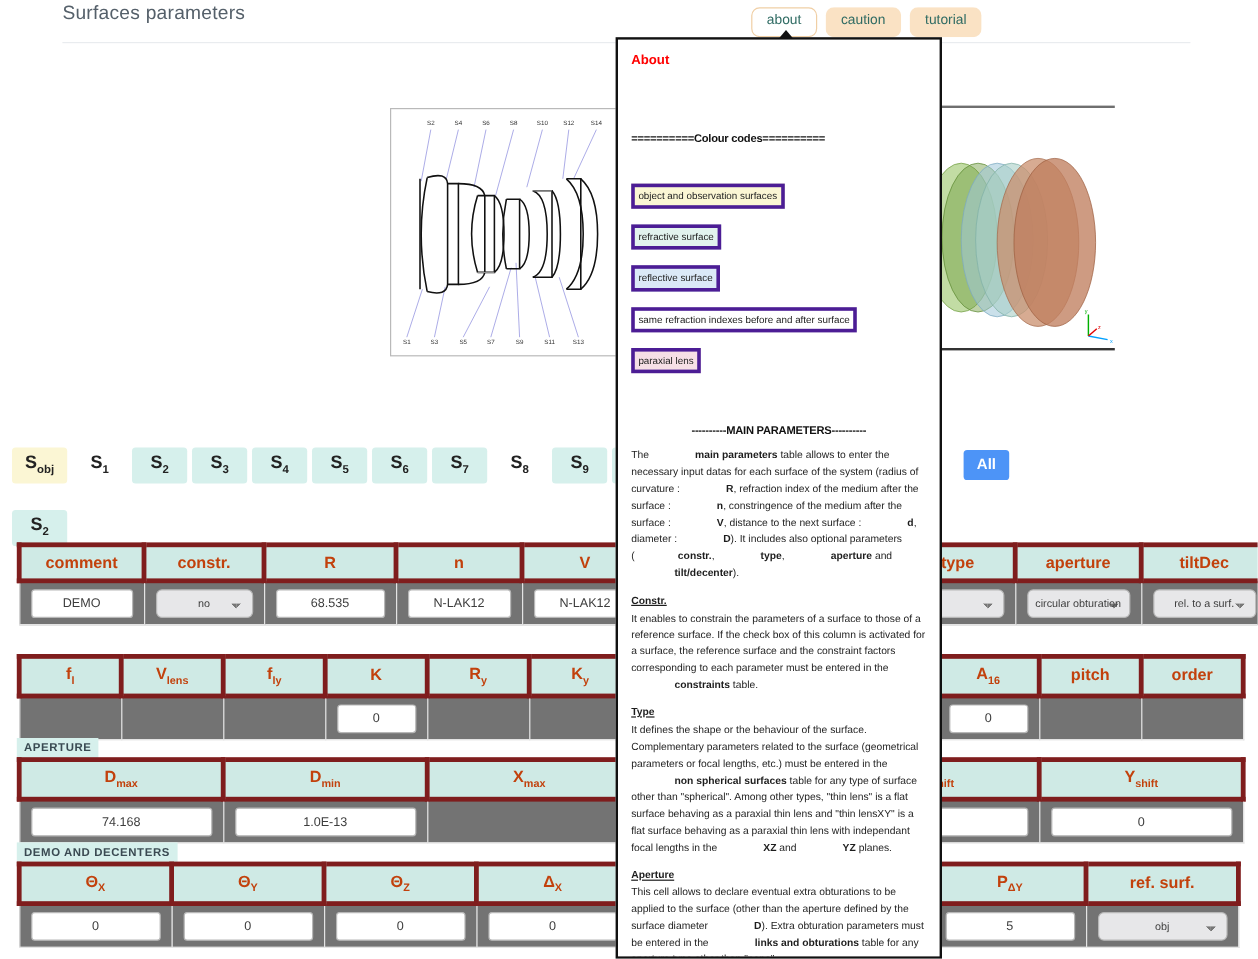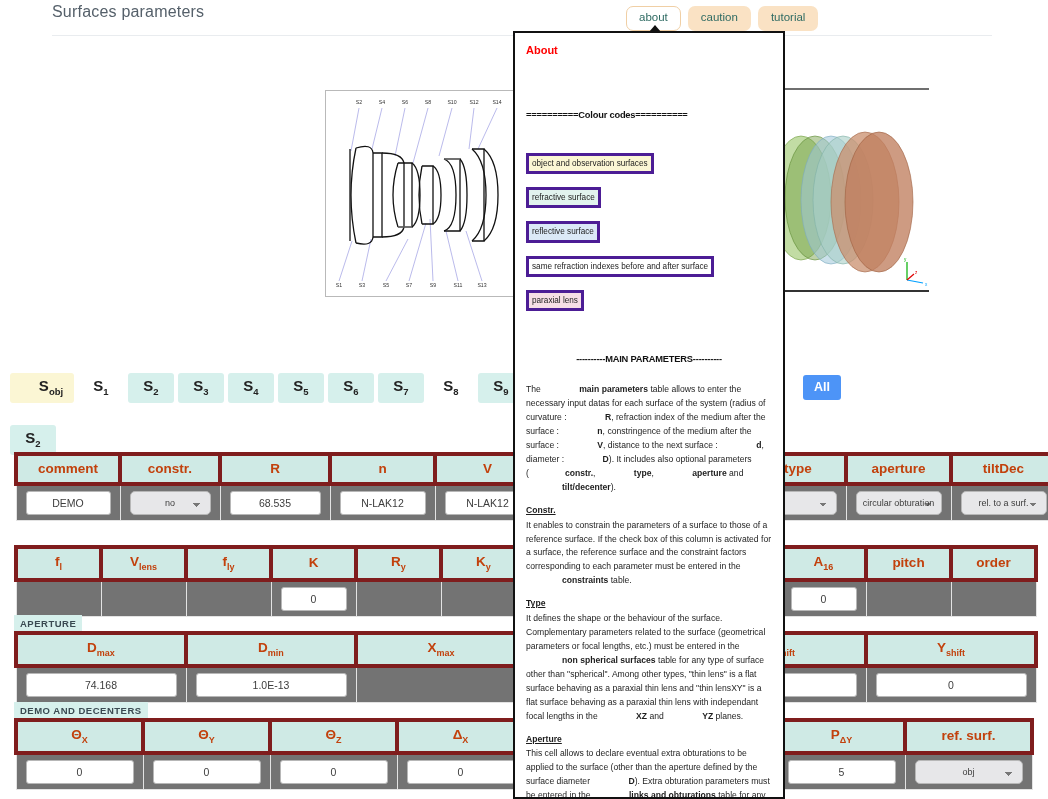--- a/index.html
+++ b/index.html
@@ -53,21 +53,21 @@
   
   .srow{position:absolute;left:10px;top:373px;display:flex;align-items:center;gap:0;}
   .sbtn{
     width:46px;text-align:center;
     font-size:15px;font-weight:bold;color:#222;
     padding:5px 0 6px 0;border-radius:3px;margin-right:4px;
     cursor:pointer;line-height:1;
   }
   .sbtn sub{font-size:9.5px;}
   .s-green{background:#d6f0ec;}
-  .s-cream{background:#fbf6d4;padding-left:18px;}
+  .s-cream{background:#fbf6d4;}
   .s-none{background:transparent;}
   .srow2{position:absolute;left:10px;top:425px;}
   .allbtn{
     position:absolute;left:803px;top:375px;
     background:#4d94f7;color:#fff;font-weight:bold;font-size:12.5px;
     border:none;border-radius:3px;padding:5px 11px 6px 11px;cursor:pointer;
     font-family:"Liberation Sans", sans-serif;
   }
 
   
@@ -126,21 +126,21 @@
   }
   .popup-inner{padding:9px 11px 0 11px;font-size:8.6px;line-height:1.62;color:#1d1d1d;}
   .popup h3{
     margin:0 0 4px 0;color:#ff0000;font-size:11px;font-weight:bold;
   }
   .ccodes-title{
     text-align:left;font-weight:bold;font-size:9.3px;margin:48px 0 30px 0;color:#111;
     letter-spacing:-0.2px;
   }
   .mainparams-title{
-    text-align:center;font-weight:bold;font-size:9.3px;margin:28px 0 16px 0;color:#111;
+    text-align:center;font-weight:bold;font-size:9.3px;margin:28px 0 6px 0;color:#111;
     letter-spacing:-0.2px;
   }
   .swatch{
     display:inline-block;border:3px solid #4c1d95;font-size:8.2px;
     padding:1px 3px;margin:0 0 13px 0;color:#222;
   }
   .sw-obj{background:#fbf6d4;}
   .sw-refr{background:#e2f3ee;}
   .sw-refl{background:#dbe9f7;}
   .sw-par{background:#f6dfe6;}

